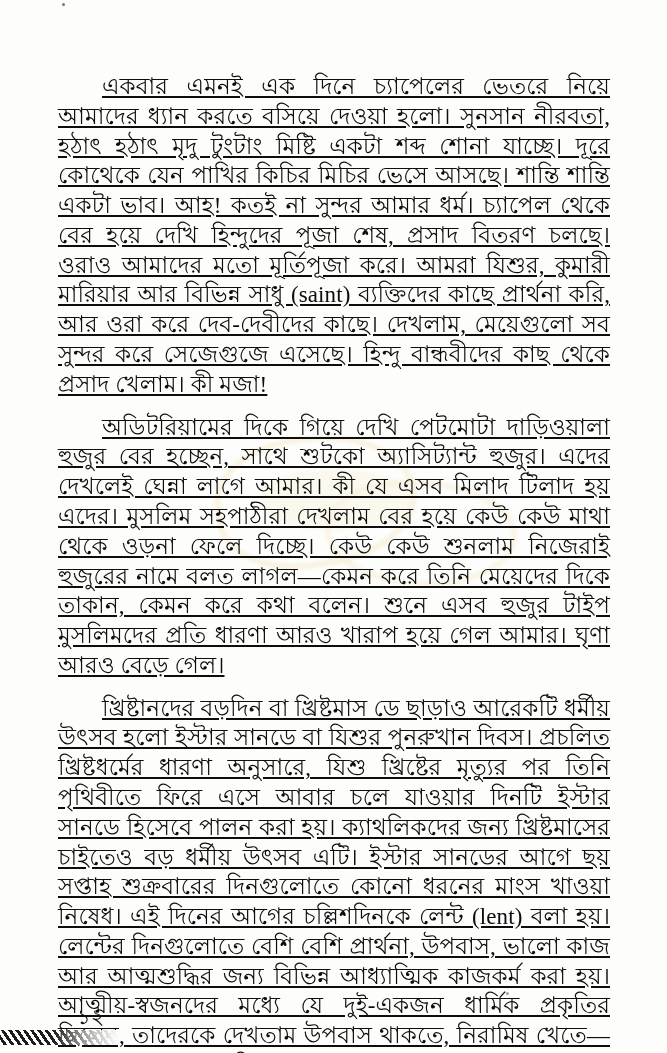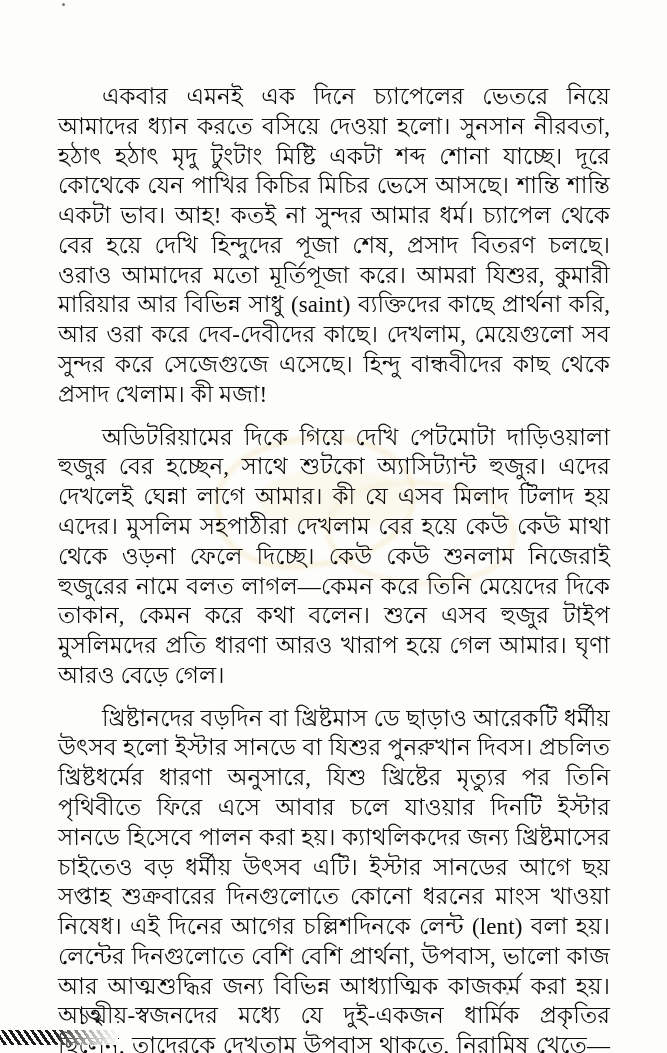--- a/index.html
+++ b/index.html
@@ -69,22 +69,23 @@
     top: 72px;
     width: 552px;
     z-index: 2;
     color: #0d0d0d;
     font-size: 23px;
     line-height: 1.295;
     text-align: justify;
     letter-spacing: 0.1px;
   }
   .text-block p {
-    margin: 10px 0 13px 0;
+    margin: 0 0 13px 0;
     text-indent: 44px;
+    text-decoration: underline;
   }
   .page-number {
     position: absolute;
     left: 77px;
     top: 1001px;
     z-index: 2;
     font-size: 21px;
     color: #111;
   }
   .hatch-bar {

